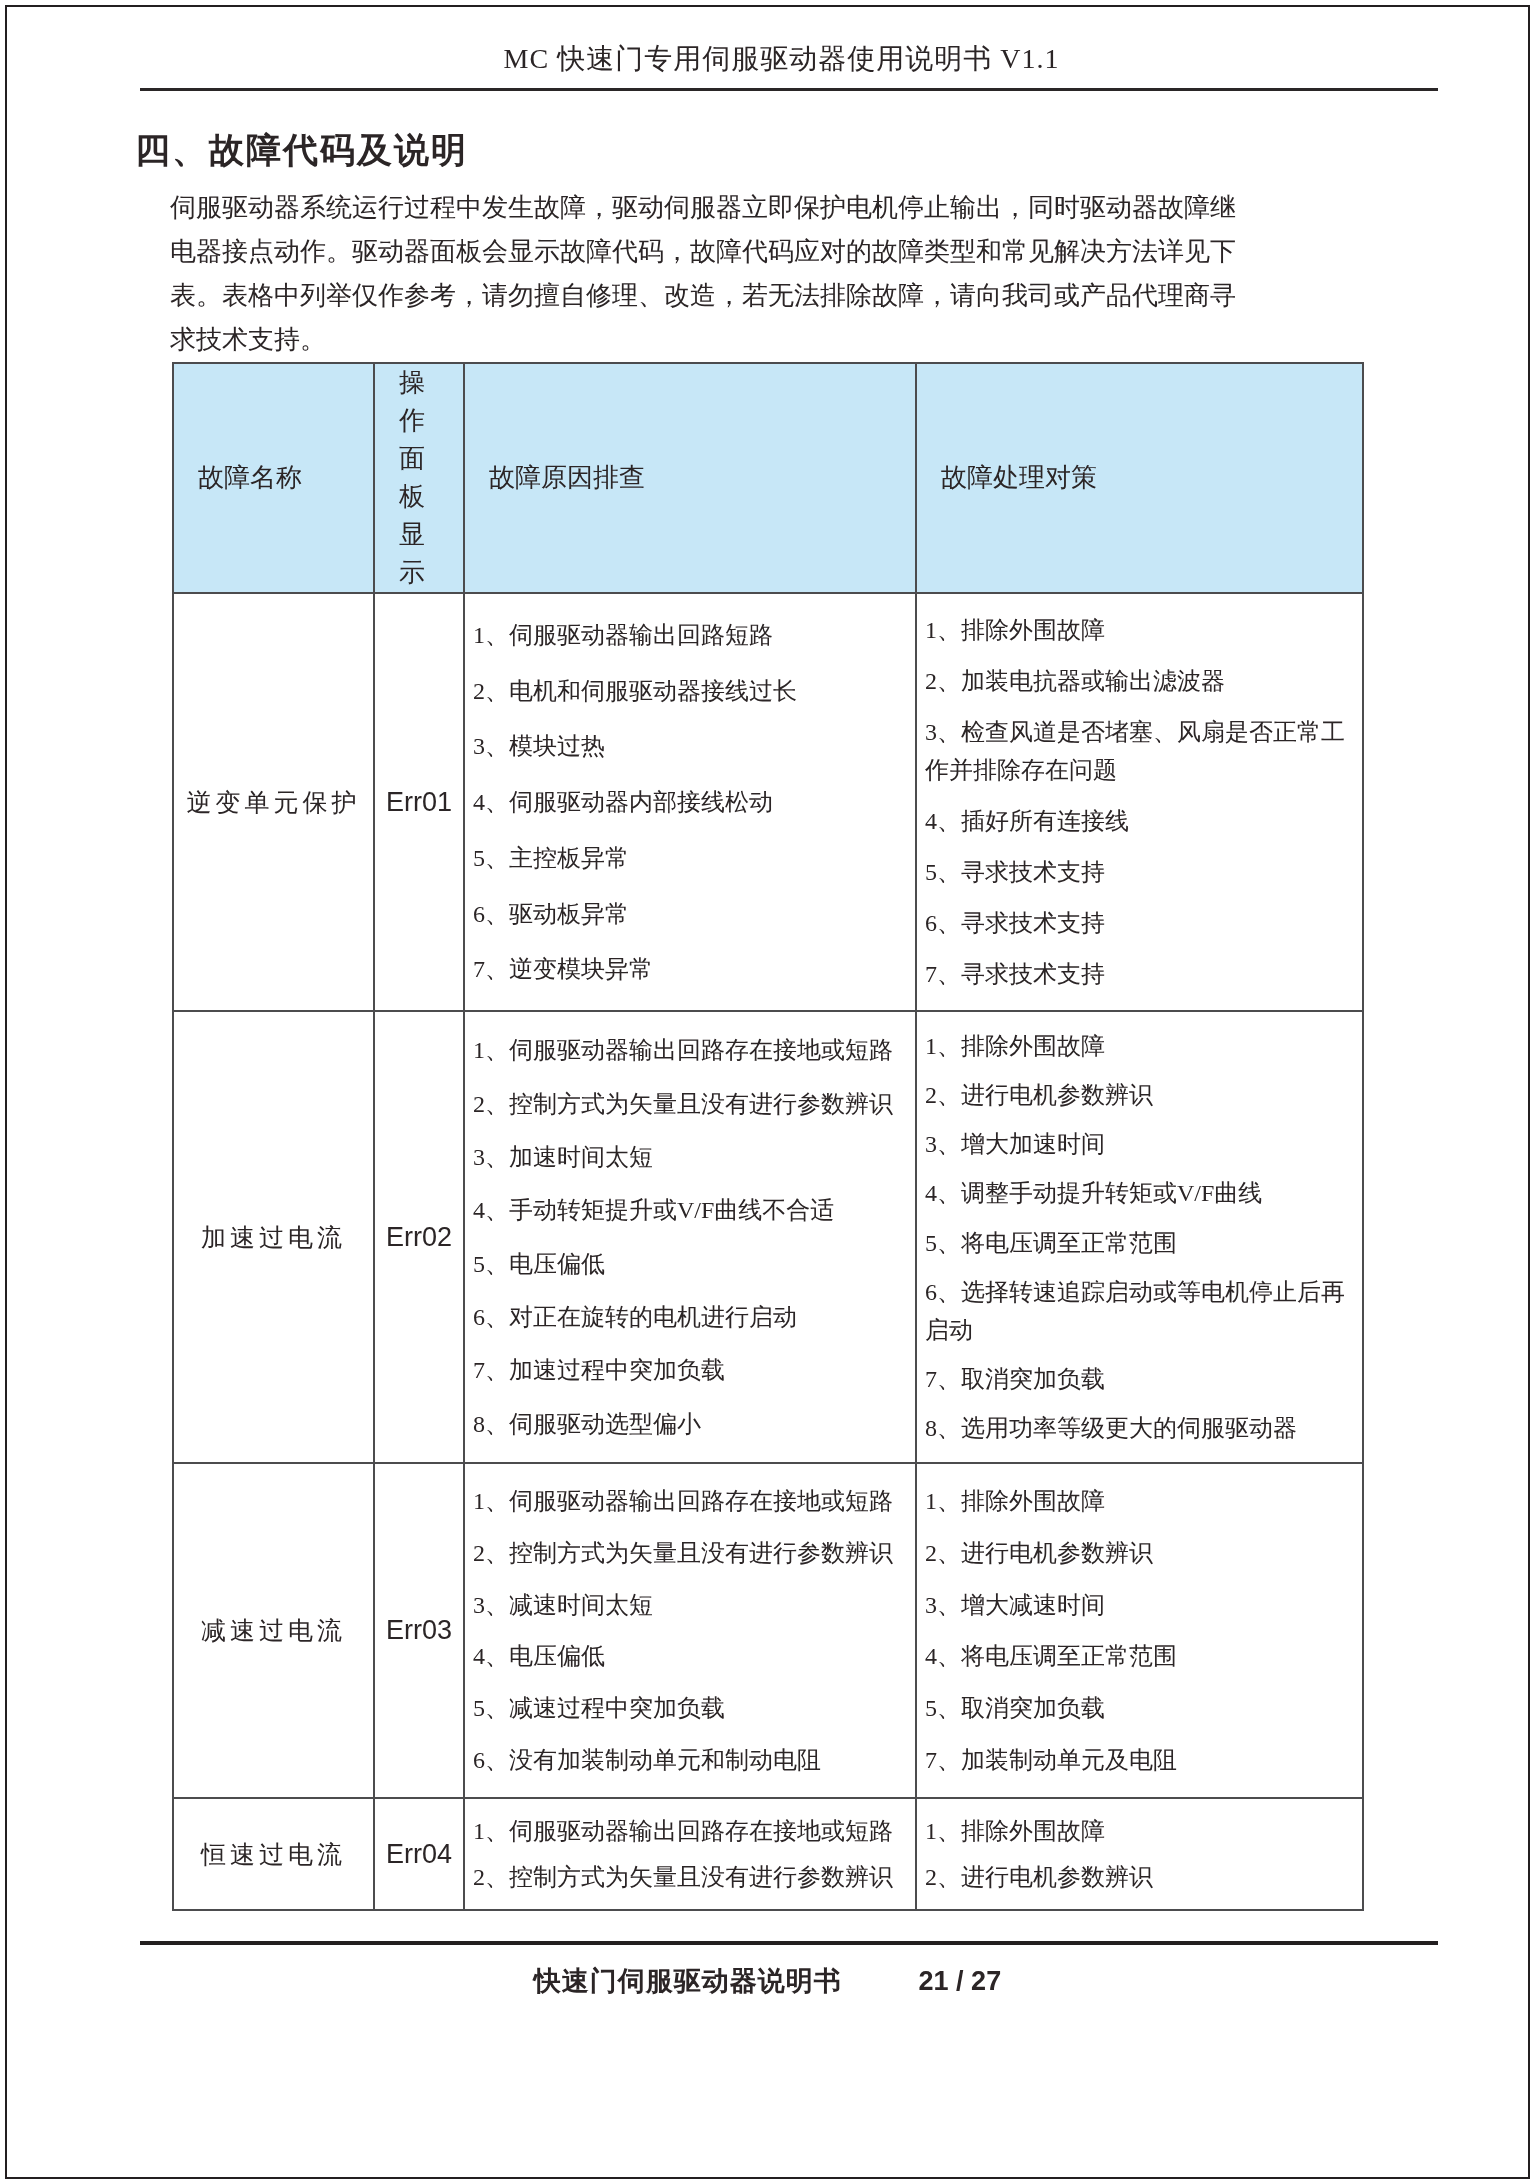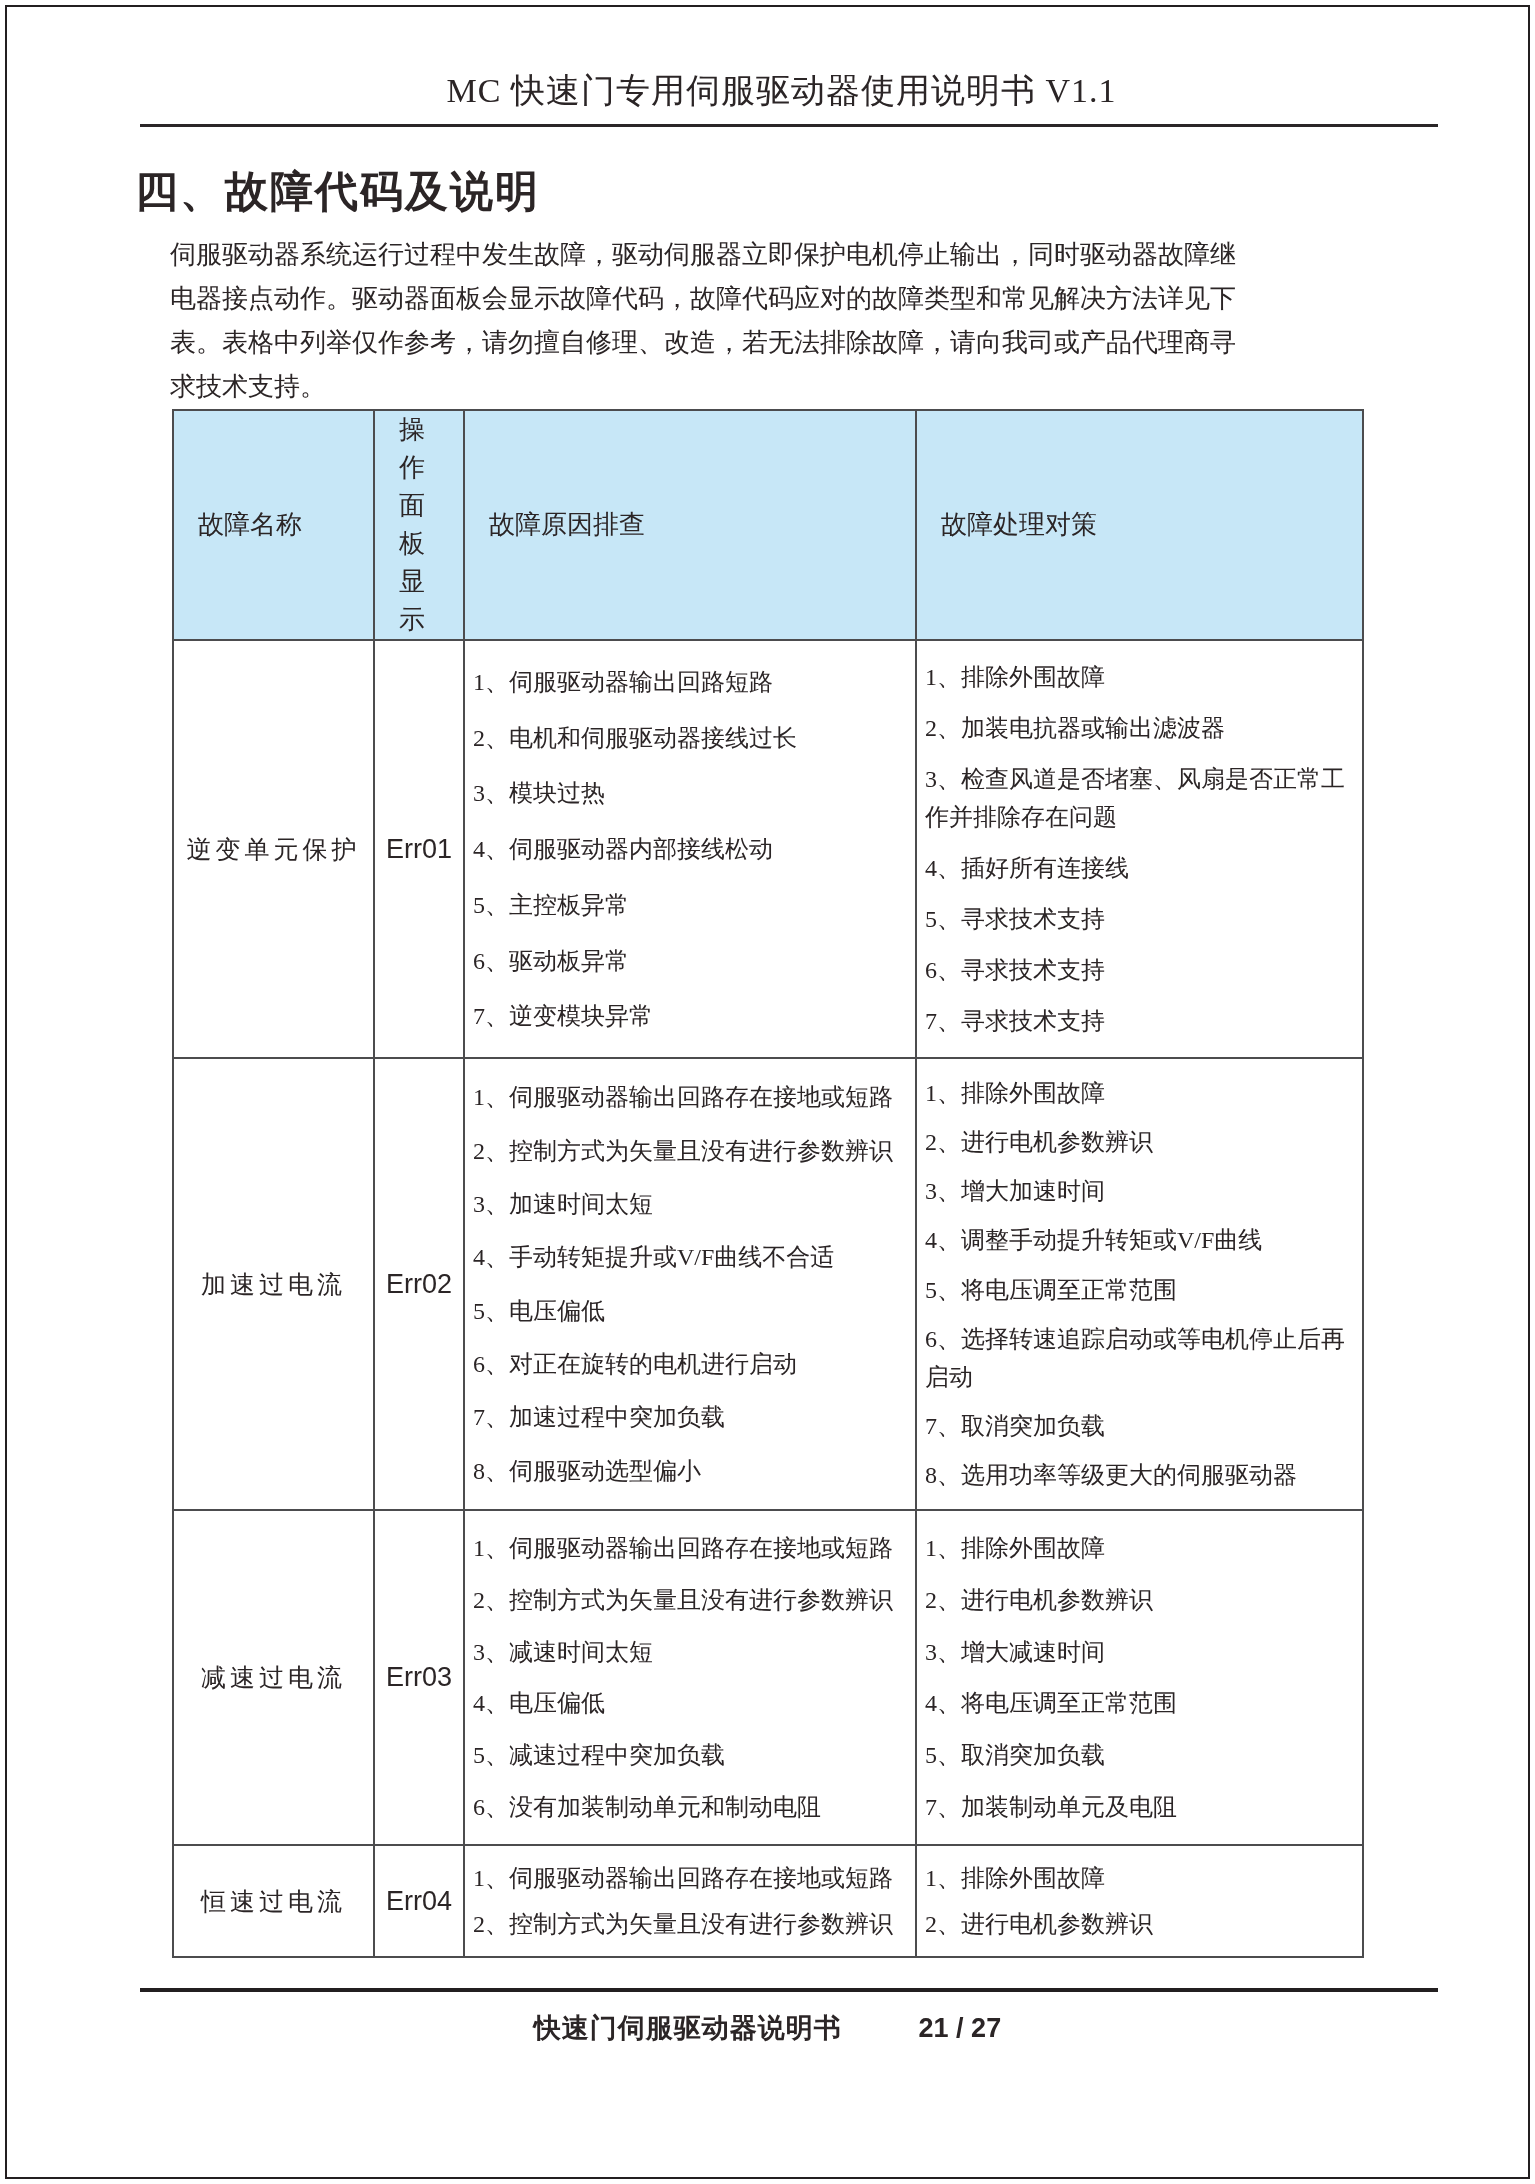--- a/index.html
+++ b/index.html
@@ -4,24 +4,24 @@
 <style>
   :root{
     --serif:"Liberation Serif","DejaVu Serif",serif;
     --sans:"Liberation Sans","DejaVu Sans",sans-serif;
   }
   *{margin:0;padding:0;box-sizing:border-box;}
   body{background:#ffffff;font-family:var(--serif);color:#2b2526;}
   .page{position:relative;width:1535px;height:2184px;background:#ffffff;overflow:hidden;}
   .border-frame{position:absolute;inset:5px;border:2px solid #231f20;pointer-events:none;}
 
-  .header-title{padding-top:68px;text-align:center;font-size:34px;letter-spacing:1px;font-family:var(--serif);margin-left:28px;}
+  .header-title{padding-top:40px;text-align:center;font-size:28px;letter-spacing:1px;font-family:var(--serif);margin-left:28px;}
   .header-rule{margin:10px 0 0 140px;width:1298px;height:2px;border-top:2px solid #2a2627;border-bottom:1px solid #2a2627;}
 
-  .section-title{margin:36px 0 0 135px;font-size:43px;font-weight:bold;font-family:var(--sans);letter-spacing:2px;}
+  .section-title{margin:36px 0 0 135px;font-size:35px;font-weight:bold;font-family:var(--sans);letter-spacing:2px;}
   .subsection-title{margin:30px 0 0 170px;font-size:29px;font-weight:bold;font-family:var(--sans);}
   .intro{margin:12px 8px 0 170px;width:1066px;font-size:26px;line-height:44px;text-align:justify;word-break:break-all;}
 
   .table-caption{margin:10px 0 4px 172px;width:1190px;text-align:center;font-size:26px;}
 
   table.fault{margin-left:172px;width:1190px;border-collapse:collapse;table-layout:fixed;}
   table.fault th,table.fault td{border:2px solid #4c4c4e;vertical-align:middle;}
   thead tr{height:117px;}
   thead th{background:#c7e7f7;font-weight:normal;font-size:26px;text-align:left;padding:0 24px;word-break:break-all;line-height:38px;}
   tbody tr:nth-child(1) td{height:418px;}

